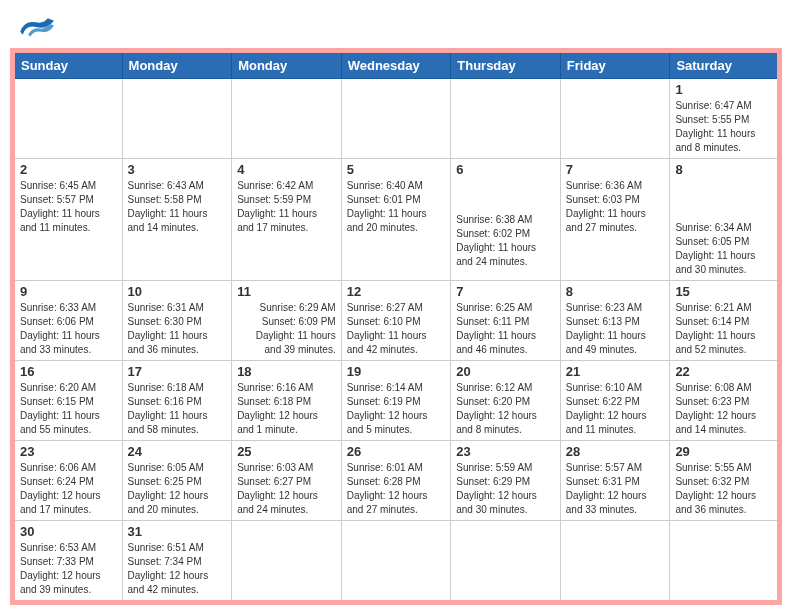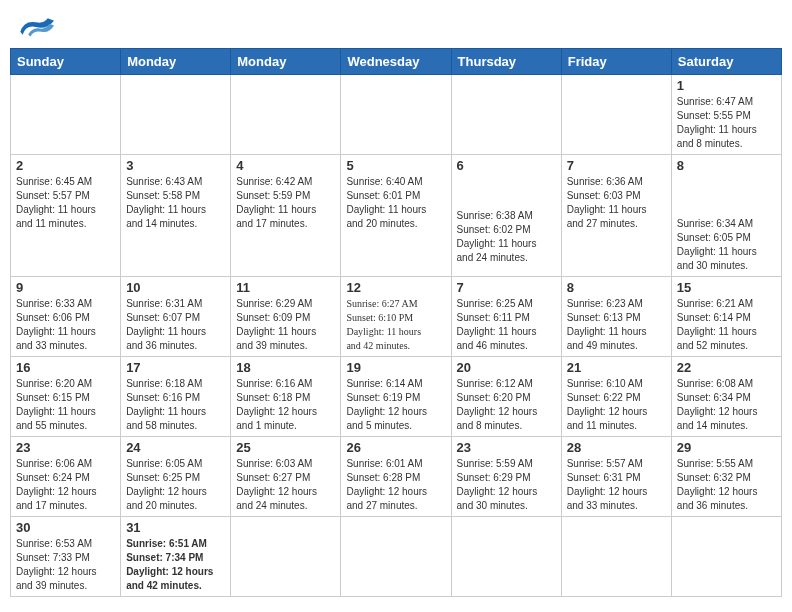--- a/index.html
+++ b/index.html
@@ -35,21 +35,21 @@
       color: #333;
       font-weight: normal;
     }
     .subtitle {
       font-size: 14px;
       color: #555;
     }
     .calendar {
       width: 100%;
       border-collapse: collapse;
-      border: 1px solid #fca5a5;
+      border: 5px solid #fca5a5;
     }
     .calendar th {
       background-color: #2a6db5;
       color: white;
       text-align: left;
       padding: 5px 6px;
       font-size: 13px;
       border: 1px solid #1a5a9a;
     }
     .calendar td {
@@ -184,34 +184,34 @@
         <td>
           <span class="day-num">9</span>
           <div class="day-info" style="white-space: pre-line;">Sunrise: 6:33 AM
 Sunset: 6:06 PM
 Daylight: 11 hours
 and 33 minutes.</div>
         </td>
         <td>
           <span class="day-num">10</span>
           <div class="day-info" style="white-space: pre-line;">Sunrise: 6:31 AM
-Sunset: 6:07 PM
+Sunset: 6:30 PM
 Daylight: 11 hours
 and 36 minutes.</div>
         </td>
         <td>
           <span class="day-num">11</span>
-          <div class="day-info" style="white-space: pre-line;">Sunrise: 6:29 AM
+          <div class="day-info" style="white-space: pre-line; text-align: right;">Sunrise: 6:29 AM
 Sunset: 6:09 PM
 Daylight: 11 hours
 and 39 minutes.</div>
         </td>
         <td>
           <span class="day-num">12</span>
-          <div class="day-info" style="white-space: pre-line; font-family: Liberation Serif, serif;">Sunrise: 6:27 AM
+          <div class="day-info" style="white-space: pre-line;">Sunrise: 6:27 AM
 Sunset: 6:10 PM
 Daylight: 11 hours
 and 42 minutes.</div>
         </td>
         <td>
           <span class="day-num">7</span>
           <div class="day-info" style="white-space: pre-line;">Sunrise: 6:25 AM
 Sunset: 6:11 PM
 Daylight: 11 hours
 and 46 minutes.</div>
@@ -270,21 +270,21 @@
         <td>
           <span class="day-num">21</span>
           <div class="day-info" style="white-space: pre-line;">Sunrise: 6:10 AM
 Sunset: 6:22 PM
 Daylight: 12 hours
 and 11 minutes.</div>
         </td>
         <td>
           <span class="day-num">22</span>
           <div class="day-info" style="white-space: pre-line;">Sunrise: 6:08 AM
-Sunset: 6:34 PM
+Sunset: 6:23 PM
 Daylight: 12 hours
 and 14 minutes.</div>
         </td>
       </tr>
       <tr class="week-row">
         <td>
           <span class="day-num">23</span>
           <div class="day-info" style="white-space: pre-line;">Sunrise: 6:06 AM
 Sunset: 6:24 PM
 Daylight: 12 hours
@@ -336,21 +336,21 @@
       <tr class="week-row">
         <td>
           <span class="day-num">30</span>
           <div class="day-info" style="white-space: pre-line;">Sunrise: 6:53 AM
 Sunset: 7:33 PM
 Daylight: 12 hours
 and 39 minutes.</div>
         </td>
         <td>
           <span class="day-num">31</span>
-          <div class="day-info" style="white-space: pre-line; font-weight: bold;">Sunrise: 6:51 AM
+          <div class="day-info" style="white-space: pre-line;">Sunrise: 6:51 AM
 Sunset: 7:34 PM
 Daylight: 12 hours
 and 42 minutes.</div>
         </td>
         <td class="empty-cell"></td>
         <td class="empty-cell"></td>
         <td class="empty-cell"></td>
         <td class="empty-cell"></td>
         <td class="empty-cell"></td>
       </tr>

